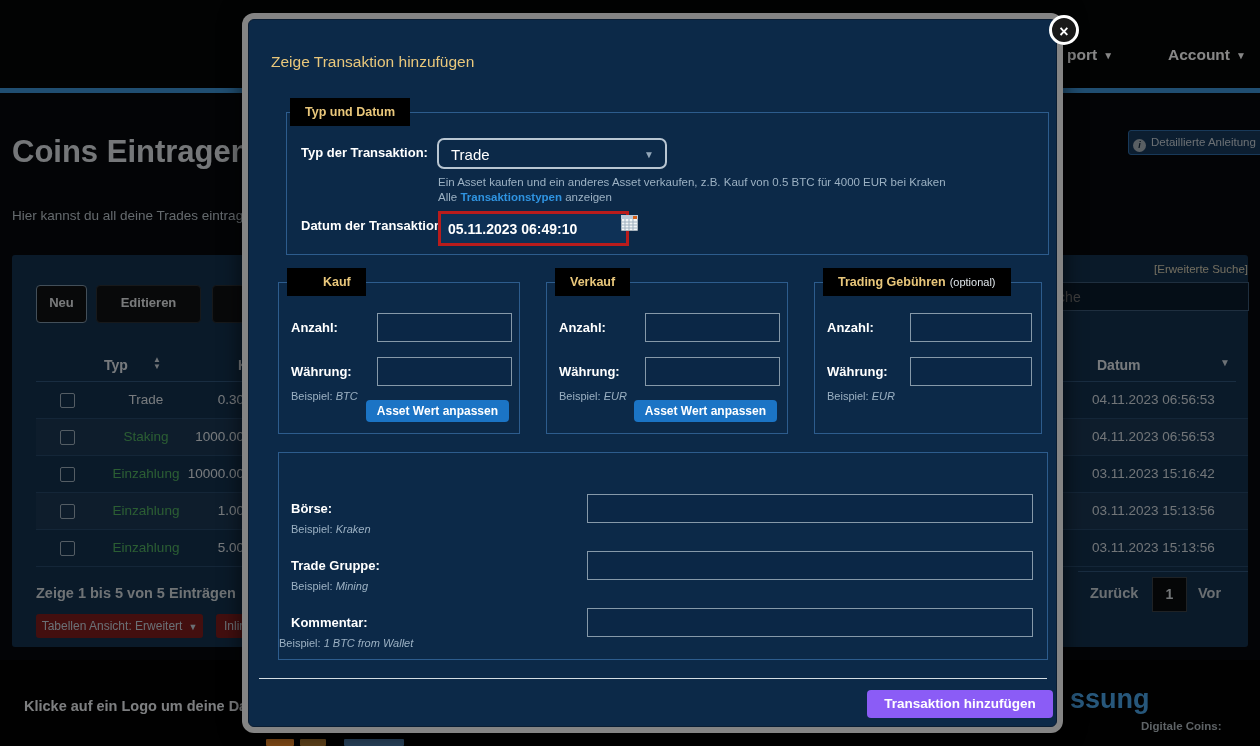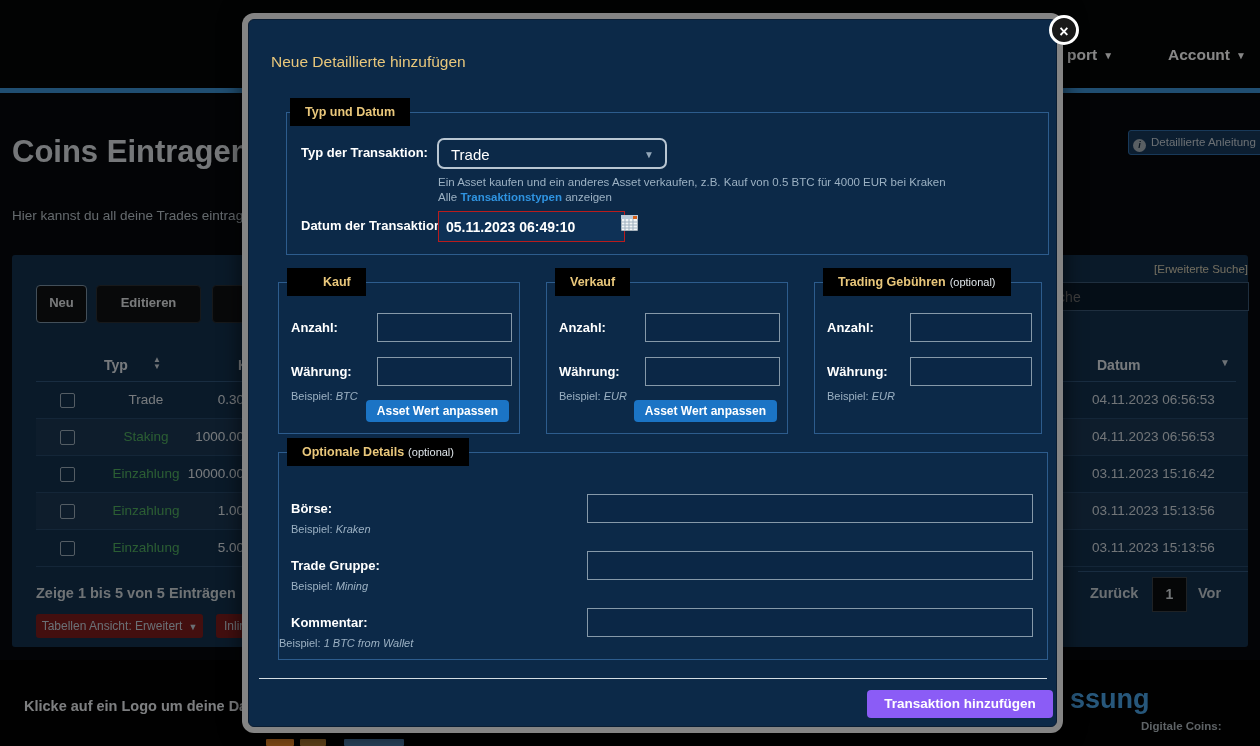--- a/index.html
+++ b/index.html
@@ -57,21 +57,21 @@
   .closebtn{left:807px;top:2px;width:30px;height:30px;border-radius:50%;background:#191919;border:3px solid #fff;color:#fff;font-weight:bold;font-size:16px;text-align:center;line-height:28px;box-sizing:border-box;z-index:11;}
   .mtitle{left:22px;top:33px;font-size:15.5px;color:#e9c77b;}
   .fs{position:absolute;border:1px solid #2d5c8d;background:#0c2948;}
   .fslabel{position:absolute;top:-15px;background:#000;color:#e9c77b;font-weight:bold;font-size:12.5px;padding:7px 15px;white-space:nowrap;}
   .fslabel .opt{color:#dfe5ea;font-weight:normal;font-size:11px;margin-left:4px;}
   .flabel{position:absolute;color:#fff;font-weight:bold;font-size:13px;white-space:nowrap;}
   .select{left:150px;top:25px;width:230px;height:31px;border:2px solid #b9c6d2;border-radius:7px;background:#0c2948;color:#fff;font-size:15px;line-height:29px;padding-left:12px;box-sizing:border-box;}
   .select .caret{position:absolute;right:11px;top:0;color:#93a7b9;font-size:10px;}
   .help{left:151px;font-size:11.5px;color:#9cb1c3;white-space:nowrap;}
   .help a{color:#2f93e0;font-weight:bold;text-decoration:none;}
-  .dateinput{left:151px;top:98px;width:176px;height:27px;background:#0e3156;border:1px solid #b91c1c;color:#fff;font-weight:bold;font-size:14px;padding-left:7px;box-sizing:content-box;}
+  .dateinput{left:151px;top:98px;width:176px;height:27px;background:#0e3156;border:3px solid #b91c1c;color:#fff;font-weight:bold;font-size:14px;padding-left:7px;box-sizing:content-box;}
   .calicon{left:334px;top:102px;width:17px;height:16px;}
   .sinput{position:absolute;height:27px;background:#0b2746;border:1px solid #8699a9;color:#fff;font-size:14px;padding:0 6px;}
   .example{position:absolute;font-size:11px;color:#9cb1c3;white-space:nowrap;}
   .example em{font-style:italic;}
   .bluebtn{position:absolute;right:10px;bottom:11px;height:22px;background:#1b74c5;color:#fff;font-weight:bold;font-size:12px;border:none;border-radius:4px;padding:0 11px;line-height:22px;}
   .footline{left:10px;top:658px;width:788px;height:1px;background:#d5dde3;}
   .submitbtn{left:618px;top:670px;width:186px;height:28px;background:#8b5cf6;border-radius:4px;color:#fff;font-weight:bold;font-size:13.5px;text-align:center;line-height:28px;}
 </style>
 </head>
 <body>
@@ -154,21 +154,21 @@
     <div class="abs sliver" style="left:266px;width:28px;background:#f08a28;"></div>
     <div class="abs sliver" style="left:300px;width:26px;background:#b07a30;"></div>
     <div class="abs sliver" style="left:344px;width:60px;background:#4a7aa8;"></div>
   </div>
 
   <div id="dim"></div>
 
   <div id="modal">
     <div class="abs closebtn">×</div>
     <div id="modal-inner">
-      <div class="abs mtitle">Neue Detaillierte hinzufügen</div>
+      <div class="abs mtitle">Zeige Transaktion hinzufügen</div>
 
       <div class="fs" style="left:37px;top:92px;width:761px;height:141px;">
         <div class="fslabel" style="left:3px;">Typ und Datum</div>
         <div class="flabel" style="left:14px;top:32px;">Typ der Transaktion:</div>
         <div class="abs select"><span>Trade</span><span class="caret">▼</span></div>
         <div class="abs help" style="top:63px;">Ein Asset kaufen und ein anderes Asset verkaufen, z.B. Kauf von 0.5 BTC für 4000 EUR bei Kraken</div>
         <div class="abs help" style="top:78px;"><span>Alle</span> <a href="#">Transaktionstypen</a> <span>anzeigen</span></div>
         <div class="flabel" style="left:14px;top:105px;">Datum der Transaktion:</div>
         <input class="abs dateinput" value="05.11.2023 06:49:10" style="">
         <svg class="abs calicon" viewBox="0 0 17 16">
@@ -202,21 +202,20 @@
       <div class="fs" style="left:565px;top:262px;width:226px;height:150px;">
         <div class="fslabel" style="left:8px;"><span>Trading Gebühren</span><span class="opt">(optional)</span></div>
         <div class="flabel" style="left:12px;top:37px;">Anzahl:</div>
         <input class="sinput" style="left: 95px; top: 30px; width: 108px;">
         <div class="flabel" style="left:12px;top:81px;">Währung:</div>
         <input class="sinput" style="left: 95px; top: 74px; width: 108px;">
         <div class="example" style="left:12px;top:107px;"><span>Beispiel:</span> <em>EUR</em></div>
       </div>
 
       <div class="fs" style="left:29px;top:432px;width:768px;height:206px;">
-        <div class="fslabel" style="left:8px;"><span>Optionale Details</span><span class="opt">(optional)</span></div>
 
         <div class="flabel" style="left:12px;top:48px;">Börse:</div>
         <div class="example" style="left:12px;top:70px;"><span>Beispiel:</span> <em>Kraken</em></div>
         <input class="sinput" style="left: 308px; top: 41px; width: 432px;">
 
         <div class="flabel" style="left:12px;top:105px;">Trade Gruppe:</div>
         <div class="example" style="left:12px;top:127px;"><span>Beispiel:</span> <em>Mining</em></div>
         <input class="sinput" style="left: 308px; top: 98px; width: 432px;">
 
         <div class="flabel" style="left:12px;top:162px;">Kommentar:</div>

